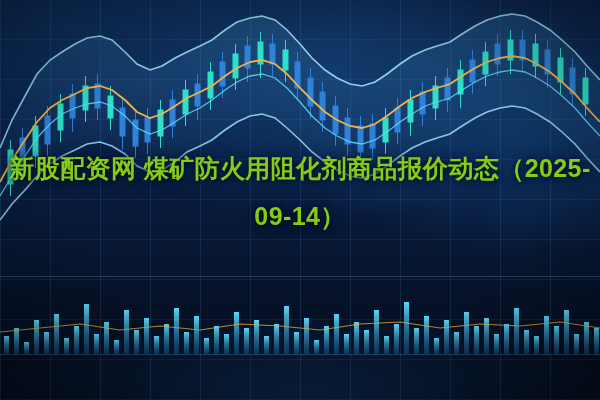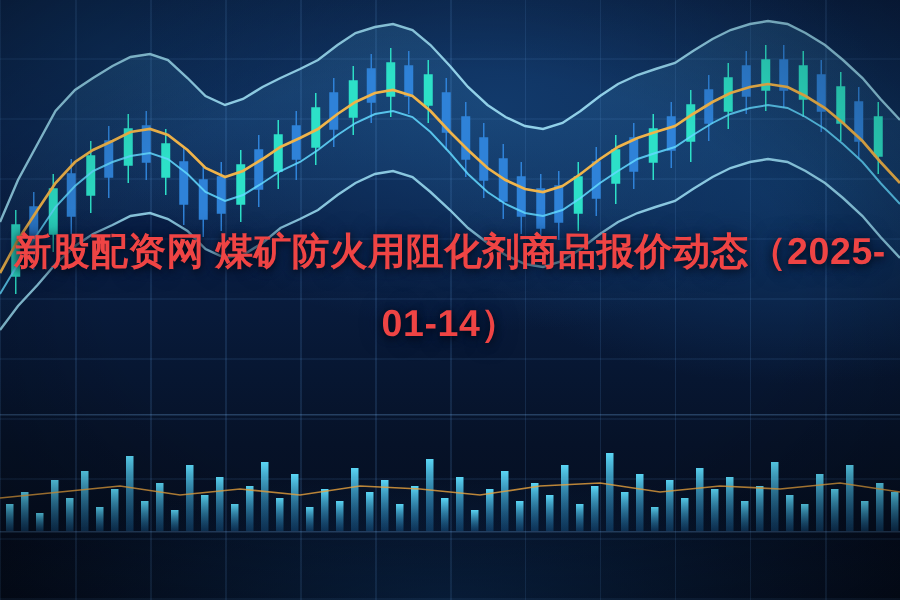--- a/index.html
+++ b/index.html
@@ -71,21 +71,21 @@
   }
   #sep1 { top: 276px; }
   #sep2 { top: 354px; }
 
   
   .headline {
     position: absolute;
     left: 0;
     width: 600px;
     text-align: center;
-    color: #ef4444;
+    color: #84cc16;
     font-size: 25px;
     font-weight: 700;
     letter-spacing: .4px;
     line-height: 40px;
     text-shadow: 0 1px 6px rgba(0,0,0,.75), 0 0 14px rgba(0,20,60,.8);
     white-space: nowrap;
   }
   #headline-line1 { top: 148px; }
   #headline-line2 { top: 196px; }
 
@@ -300,15 +300,15 @@
       <polyline fill="none" stroke="#e8a33d" stroke-width="1.1" stroke-opacity=".8" points="0,332 40,328 80,324 120,330 160,326 200,330 240,324 280,326 320,330 360,324 400,322 440,328 480,324 520,326 560,322 600,328"></polyline>
     </svg>
   </div>
 
   <div class="sep" id="sep1"></div>
   <div class="sep" id="sep2"></div>
 
   <div class="vignette"></div>
 
   <div class="headline" id="headline-line1">新股配资网 煤矿防火用阻化剂商品报价动态（2025-</div>
-  <div class="headline" id="headline-line2">01-14）</div>
+  <div class="headline" id="headline-line2">09-14）</div>
 
 </div>
 
 </body></html>

